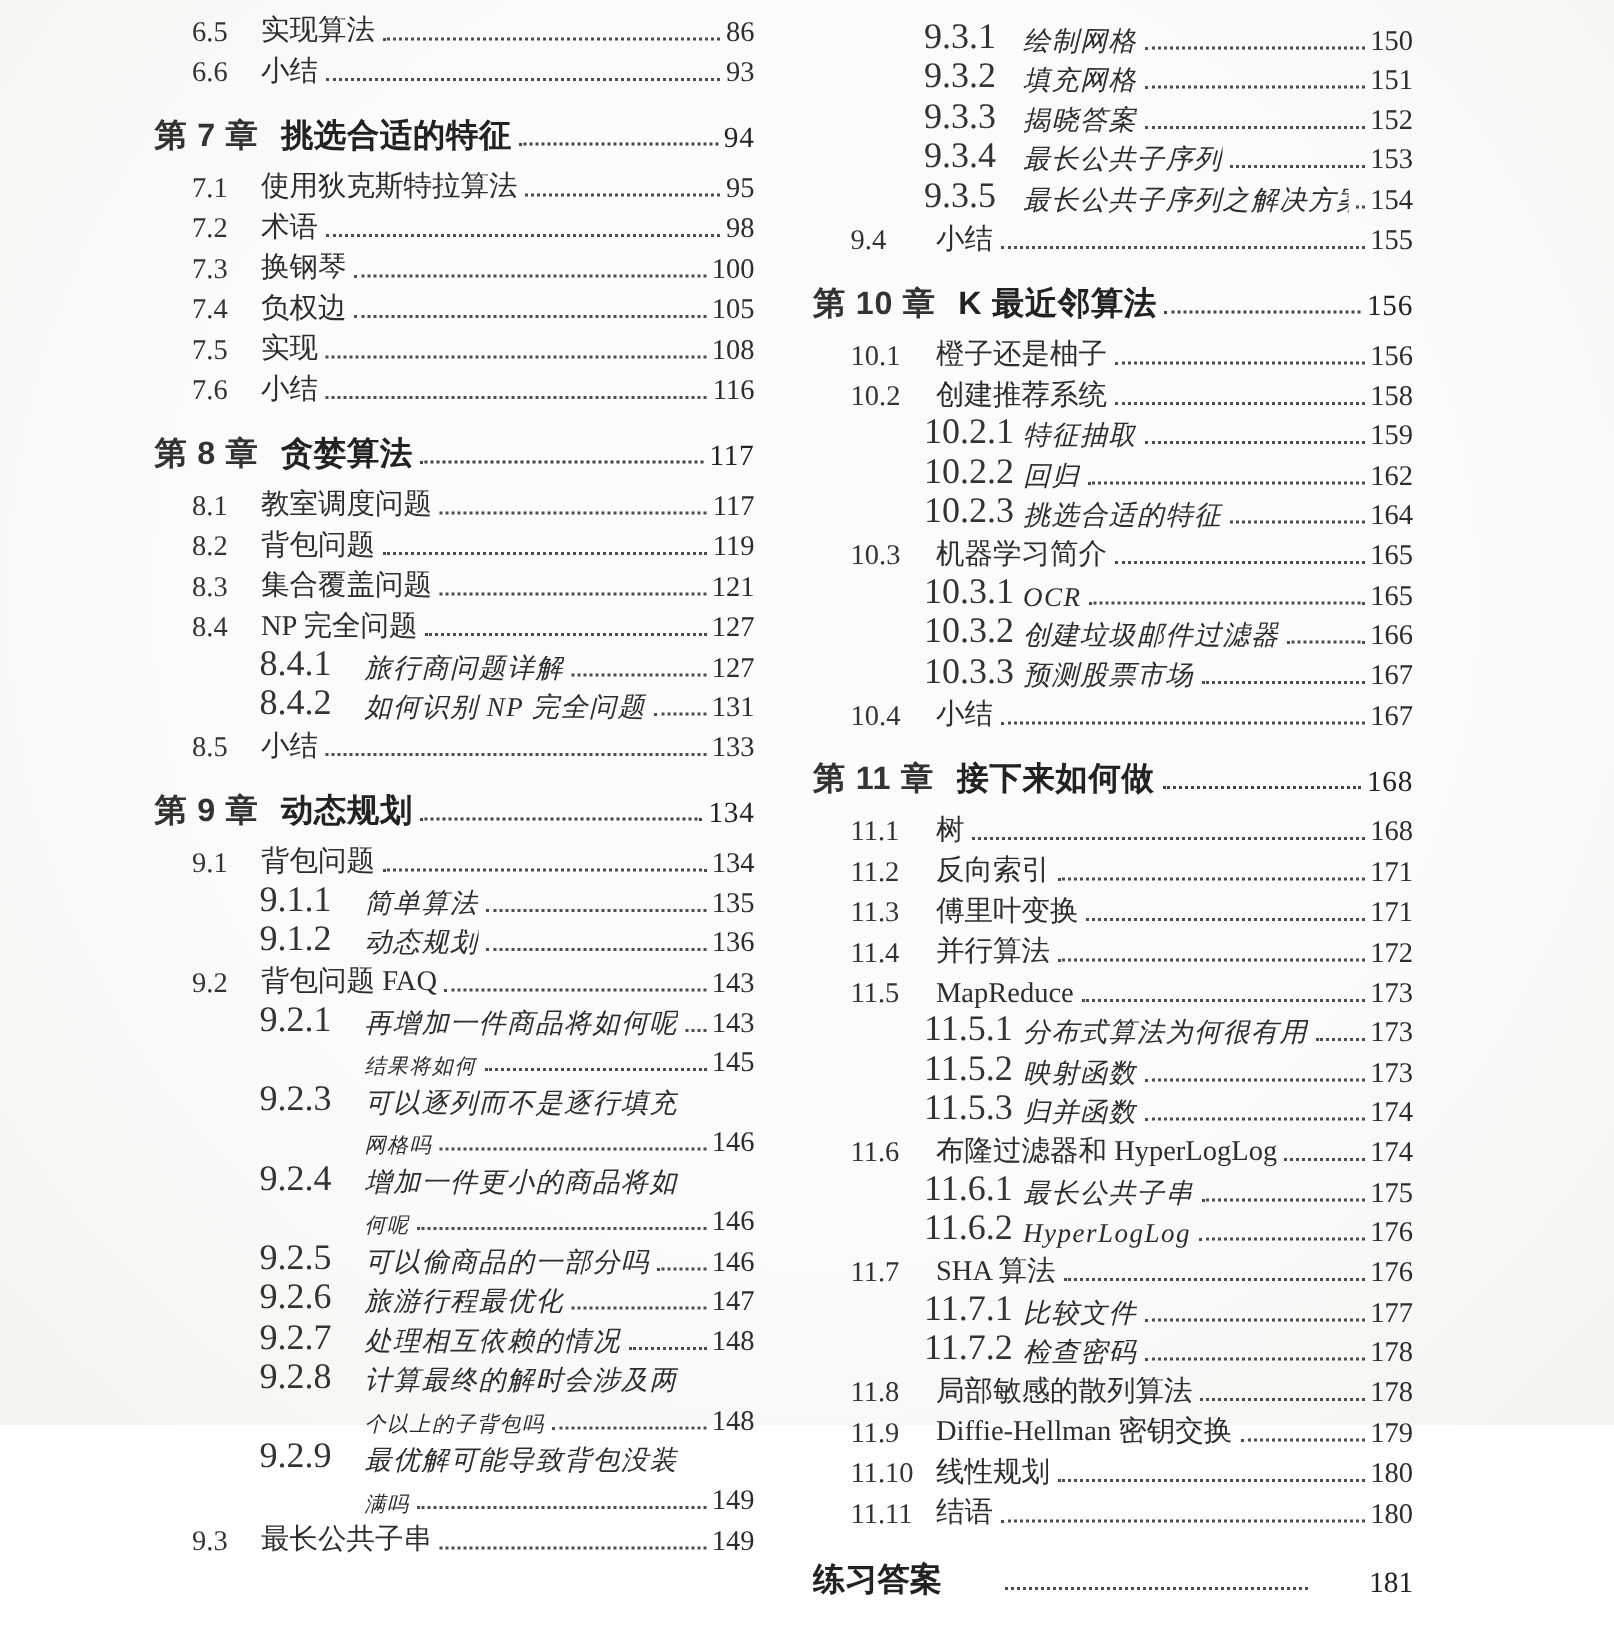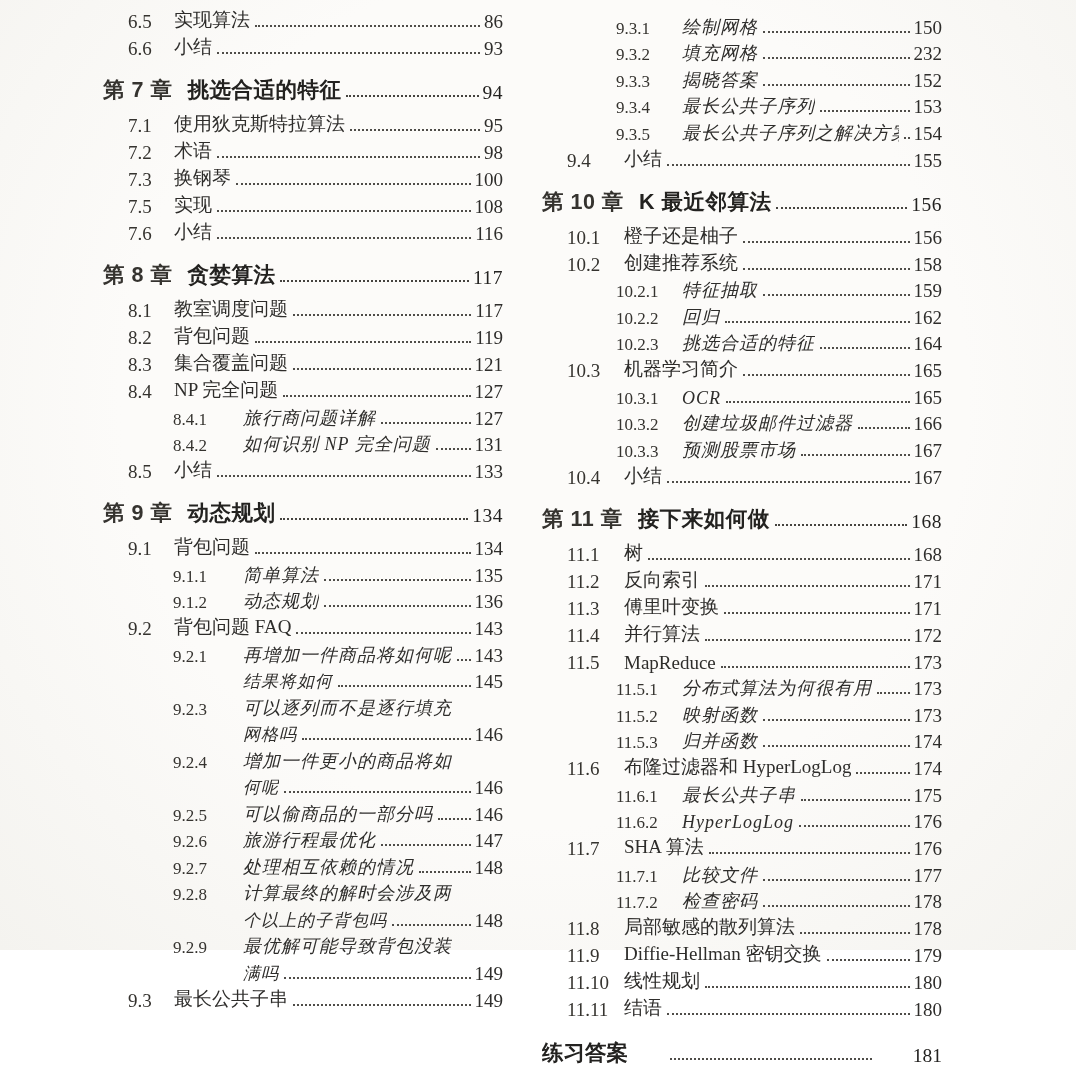--- a/index.html
+++ b/index.html
@@ -53,27 +53,27 @@
   .chapter .leader { margin-bottom: 7px; border-bottom-color: #45433f; }
   .chapter .page-num { font-family: "Liberation Serif", "DejaVu Serif", serif; font-weight: 400; font-size: 19.5px; }
 
   
   .section { padding-left: 25px; }
   .section .num { width: 46px; }
   .col2 .section .num { width: 57px; }
 
   
   .subsection { padding-left: 70px; }
-  .subsection .num { width: 70px; font-size: 17px; }
+  .subsection .num { width: 70px; font-size: 24px; }
   .subsection .title { font-style: italic; font-size: 18px; letter-spacing: 1px; }
   .col2 .subsection { padding-left: 74px; }
   .col2 .subsection .num { width: 66px; }
   .subsection .line { height: 26.5px; }
   .line.cont { padding-left: 70px; }
-  .line.cont .title { font-size: 17px; letter-spacing: 1px; }
+  .line.cont .title { font-size: 14px; letter-spacing: 1px; }
 
   
   .backmatter { margin-top: 15px; }
   .backmatter .line {
     height: 31px;
     font-family: "Liberation Sans", "DejaVu Sans", sans-serif;
     font-weight: 700;
     font-size: 21.5px;
     color: #232220;
     gap: 37px;
@@ -129,20 +129,28 @@
       <div class="row section">
         <div class="line">
           <span class="num">7.3</span>
           <span class="title">换钢琴</span>
           <span class="leader"></span>
           <span class="page-num">100</span>
         </div>
       </div>
       <div class="row section">
         <div class="line">
+          <span class="num">7.4</span>
+          <span class="title">负权边</span>
+          <span class="leader"></span>
+          <span class="page-num">105</span>
+        </div>
+      </div>
+      <div class="row section">
+        <div class="line">
           <span class="num">7.5</span>
           <span class="title">实现</span>
           <span class="leader"></span>
           <span class="page-num">108</span>
         </div>
       </div>
       <div class="row section">
         <div class="line">
           <span class="num">7.6</span>
           <span class="title">小结</span>
@@ -353,21 +361,21 @@
           <span class="title">绘制网格</span>
           <span class="leader"></span>
           <span class="page-num">150</span>
         </div>
       </div>
       <div class="row subsection">
         <div class="line">
           <span class="num">9.3.2</span>
           <span class="title">填充网格</span>
           <span class="leader"></span>
-          <span class="page-num">232</span>
+          <span class="page-num">151</span>
         </div>
       </div>
       <div class="row subsection">
         <div class="line">
           <span class="num">9.3.3</span>
           <span class="title">揭晓答案</span>
           <span class="leader"></span>
           <span class="page-num">152</span>
         </div>
       </div>

